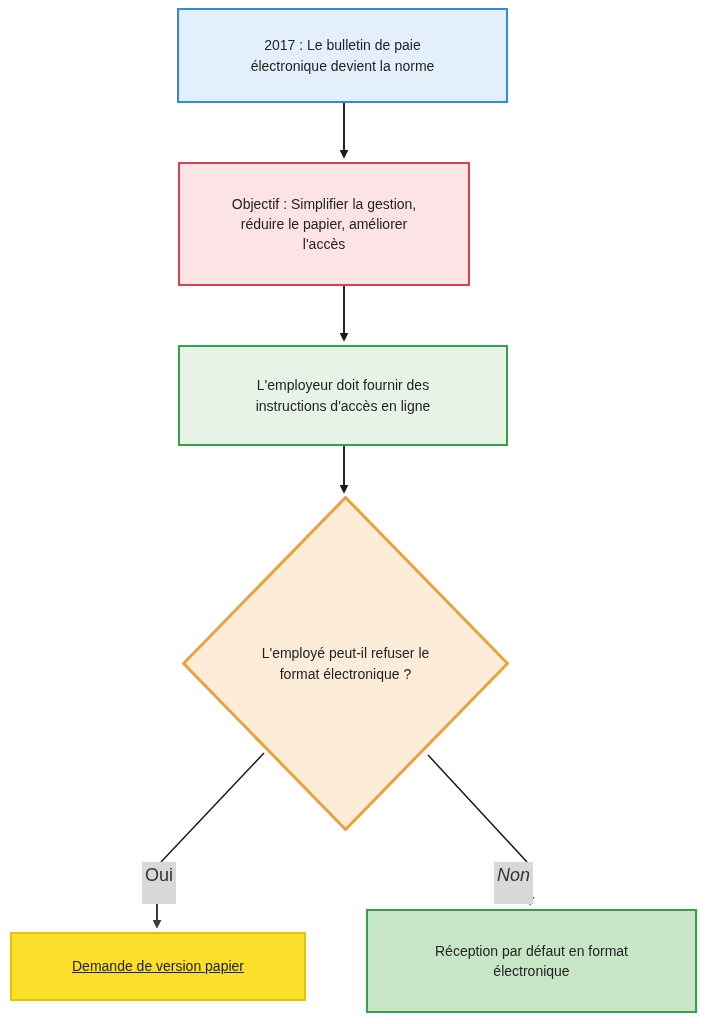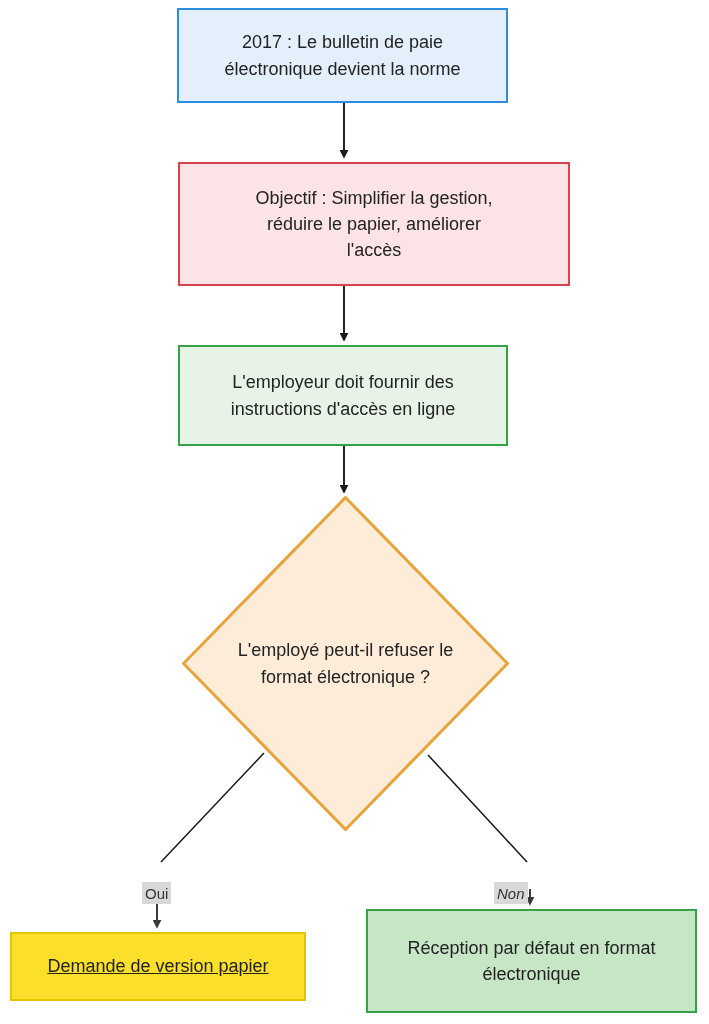--- a/index.html
+++ b/index.html
@@ -20,40 +20,40 @@
     background: #ffffff;
   }
   .node {
     position: absolute;
     box-sizing: border-box;
     display: flex;
     align-items: center;
     justify-content: flex-end;
     text-align: center;
     color: #232323;
-    font-size: 18px;
+    font-size: 14px;
     line-height: 1.45;
     z-index: 3;
   }
   .node .label {
     display: block;
     width: 100%;
     padding: 0 10px;
     box-sizing: border-box;
     white-space: pre-line;
   }
 
   
   #node-start {
     left: 177px; top: 8px; width: 331px; height: 95px;
     background: #e3f0fb;
     border: 2px solid #2d8ee0;
   }
   #node-objective {
-    left: 178px; top: 162px; width: 392px; height: 124px;
+    left: 178px; top: 162px; width: 292px; height: 124px;
     background: #fbe3e6;
     border: 2px solid #d9434f;
   }
   #node-employer {
     left: 178px; top: 345px; width: 330px; height: 101px;
     background: #e6f3e6;
     border: 2px solid #35a245;
   }
   #node-paper {
     left: 10px; top: 932px; width: 296px; height: 69px;
@@ -91,26 +91,25 @@
     width: 709px;
     height: 1024px;
     z-index: 1;
   }
 
   
   .edge-label {
     position: absolute;
     background: #d8d8d8;
     color: #333333;
-    font-size: 15px;
+    font-size: 18px;
     line-height: 1;
-    padding: 4px 3px 3px 3px;
+    padding: 4px 3px 20px 3px;
     z-index: 4;
     white-space: nowrap;
-    margin-top: 20px;
   }
   #edge-label-yes { left: 142px; top: 862px; }
   #edge-label-no  { left: 494px; top: 862px; font-style: italic; }
 </style>
 </head>
 <body>
 
 <div id="canvas">
 
   <svg id="edges" viewBox="0 0 709 1024" width="709" height="1024">

